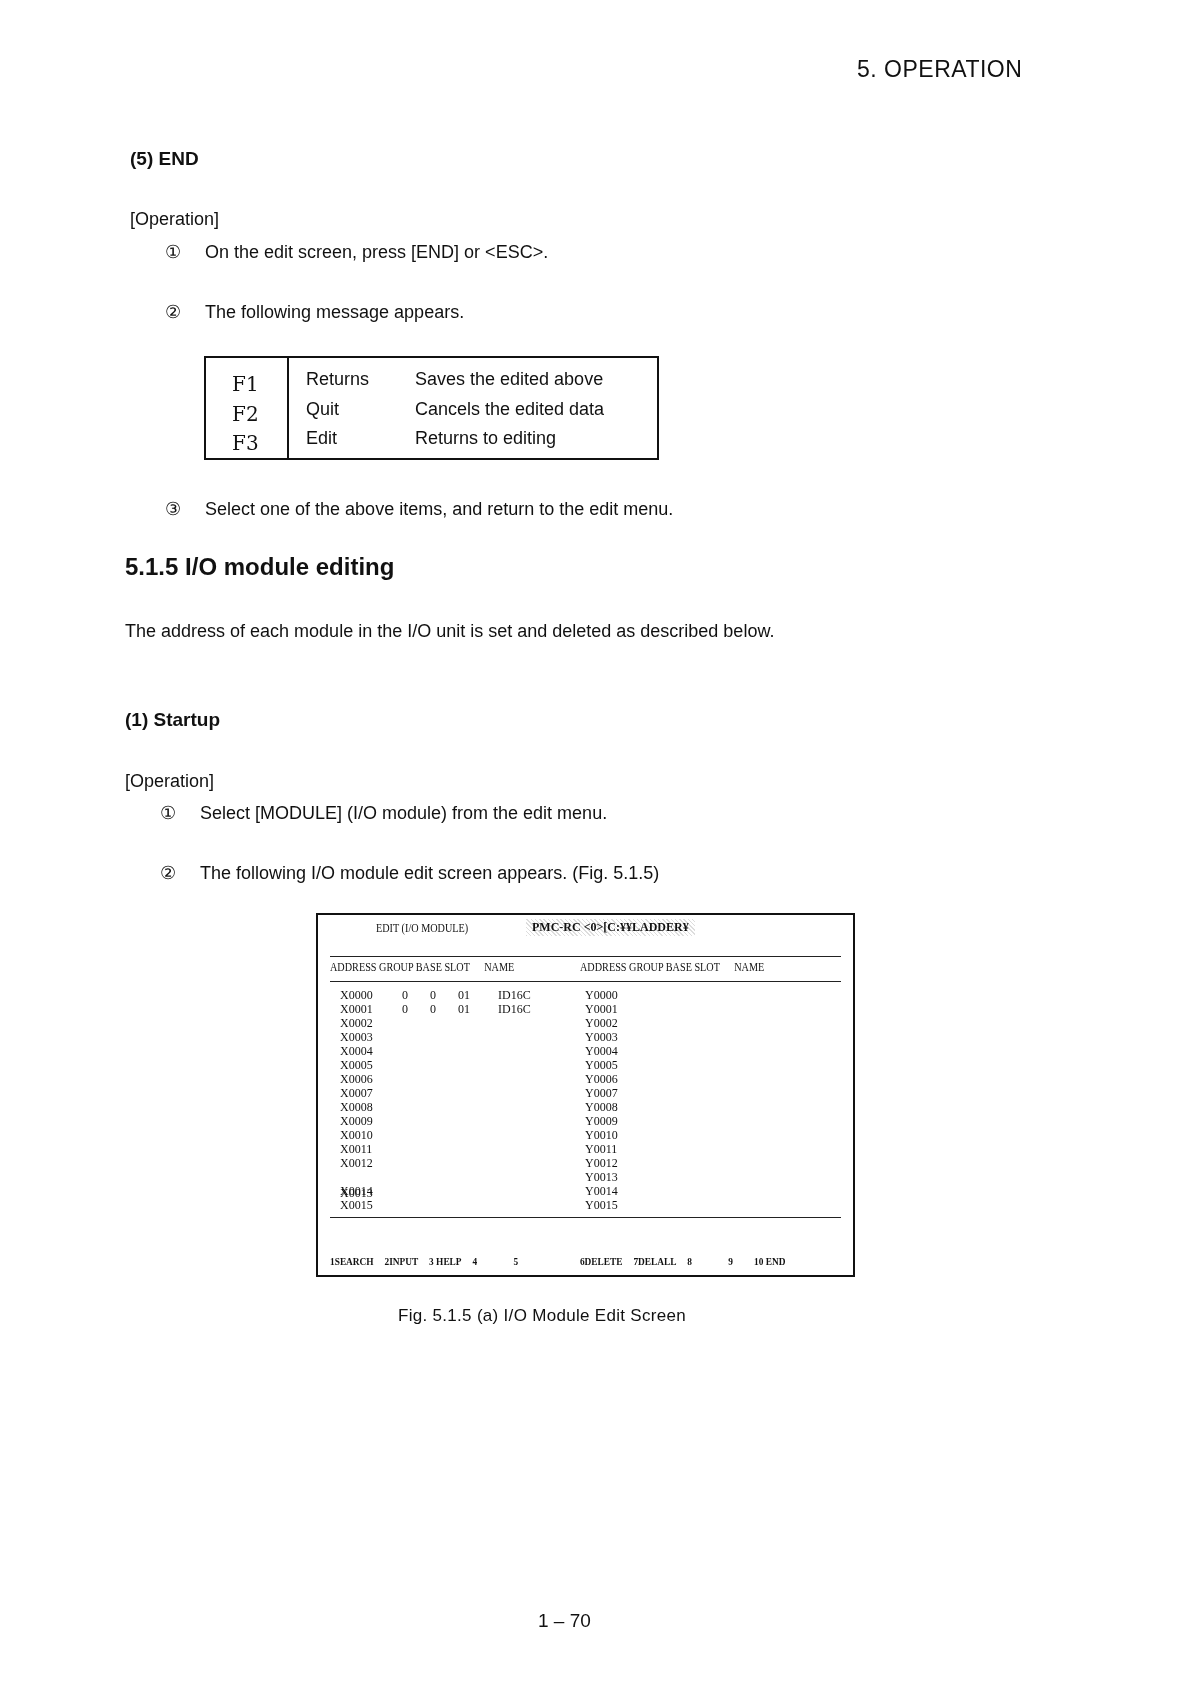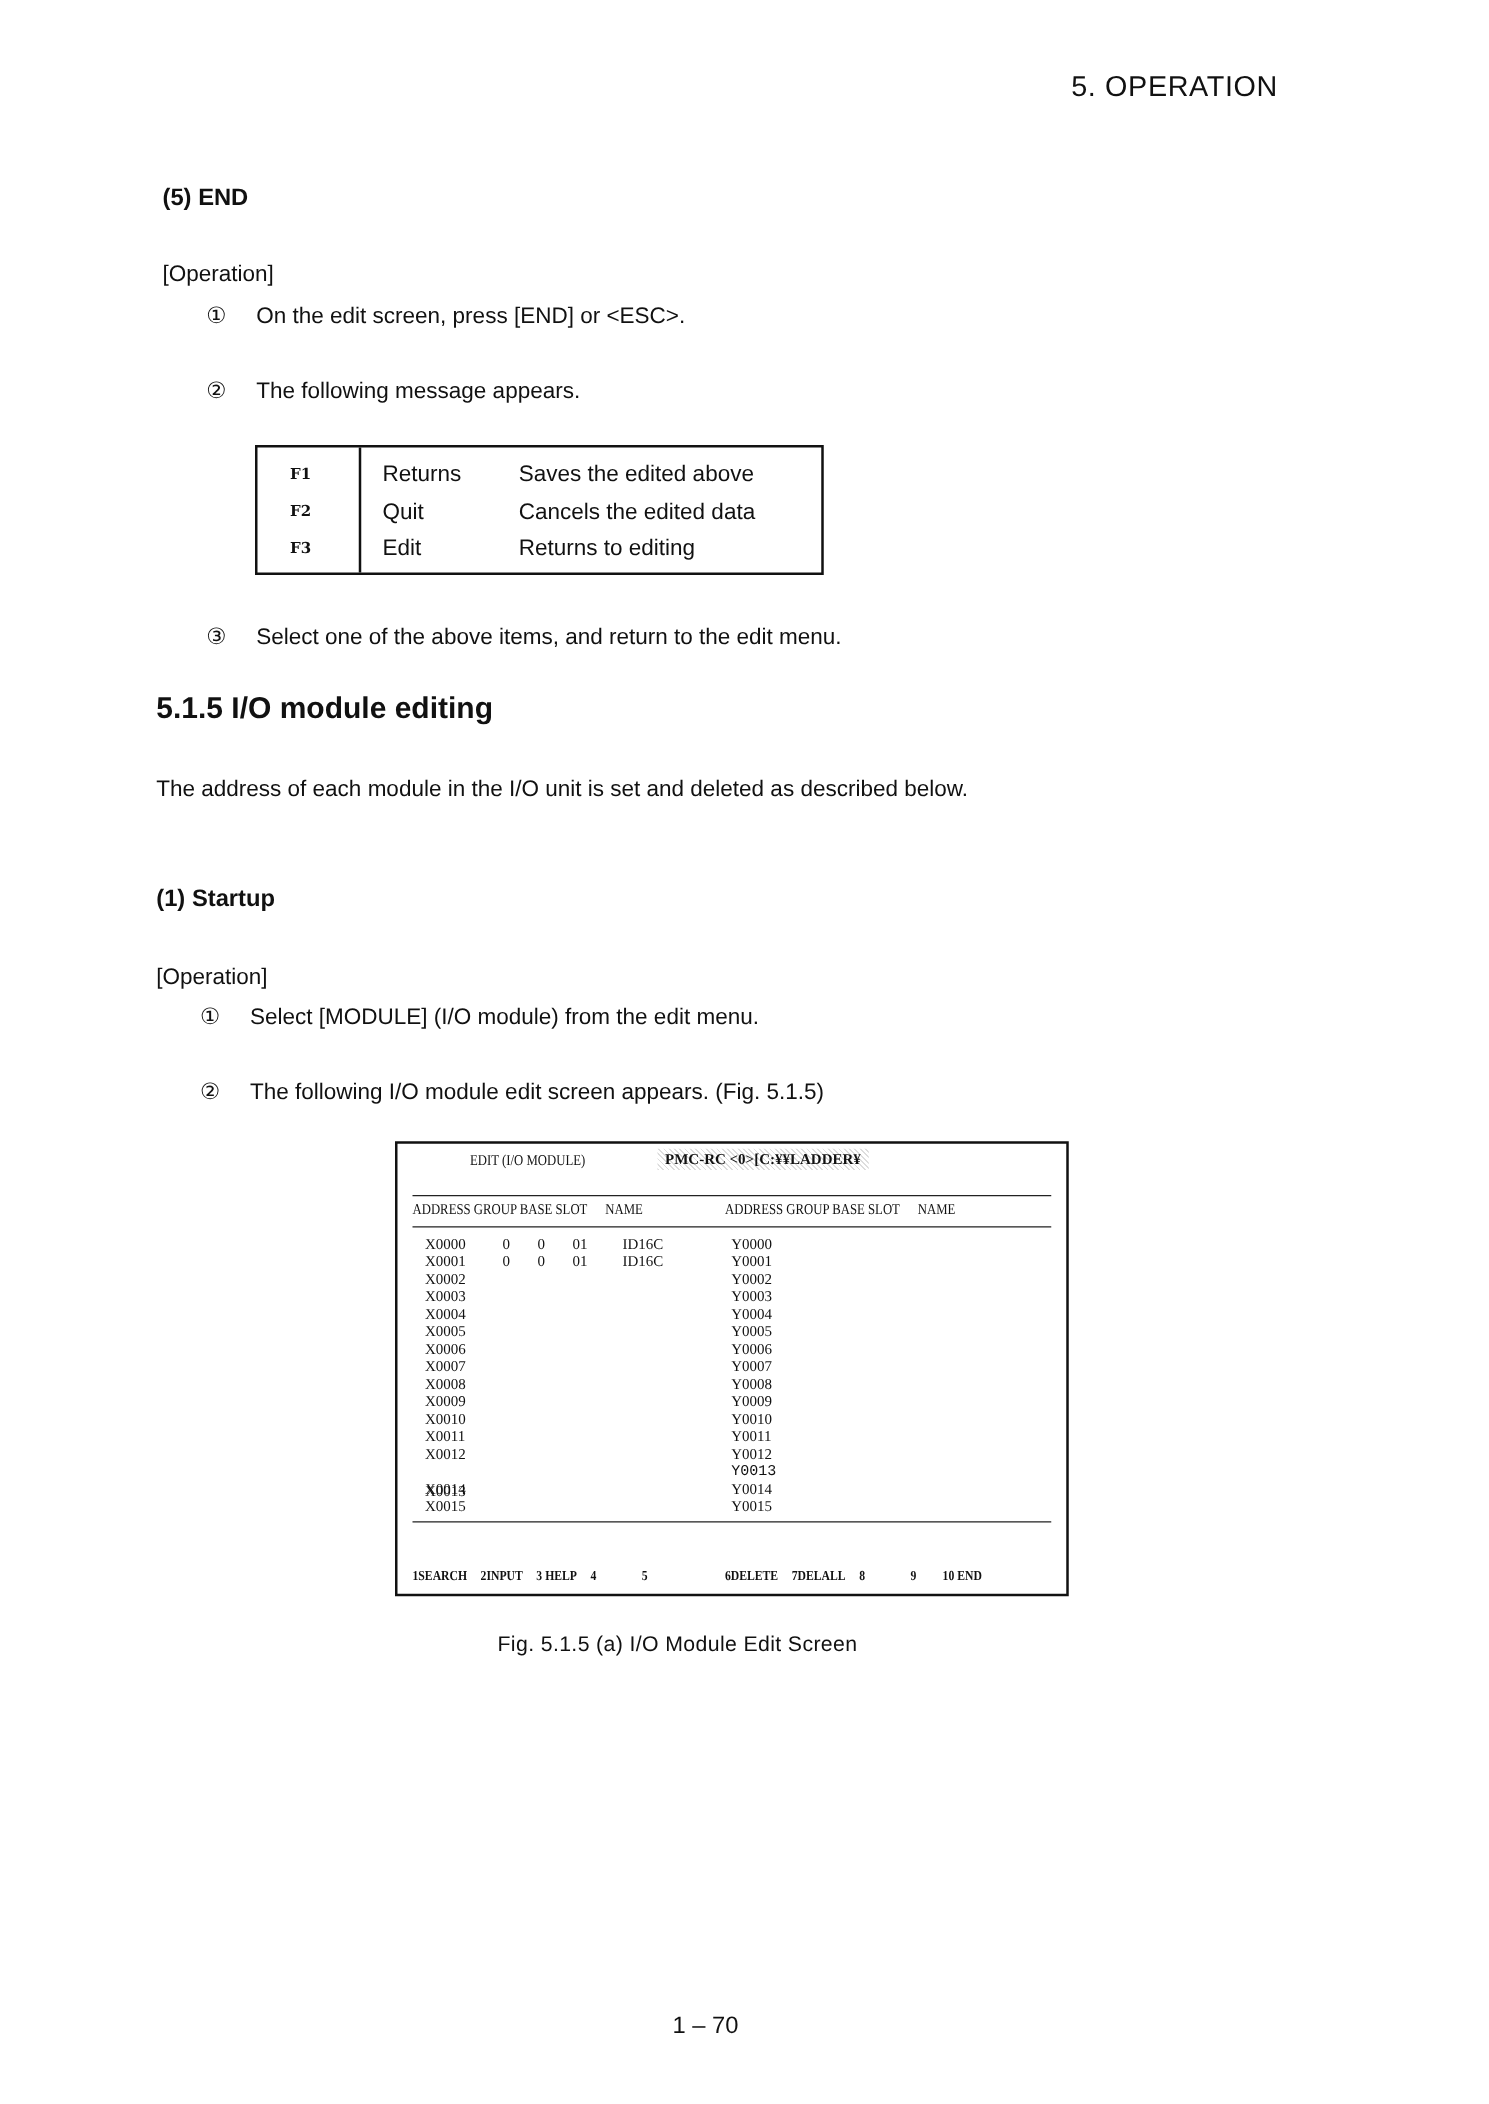--- a/index.html
+++ b/index.html
@@ -10,21 +10,21 @@
   .h-sub { font-size: 19px; font-weight: bold; }
   .body { font-size: 18px; }
   .step-num { display: inline-block; width: 40px; }
   .h-sec { font-size: 24px; font-weight: bold; }
 
   
   .fk-table { left: 204px; top: 356px; width: 455px; height: 104px;
               border: 2px solid #111; box-sizing: border-box; }
   .fk-divider { position: absolute; left: 81px; top: 0; bottom: 0; border-left: 2px solid #111; }
   .fk-row { position: absolute; left: 0; right: 0; height: 30px; font-size: 18px; }
-  .fk-key { position: absolute; left: 26px; font-family: "DejaVu Serif", serif; font-weight: bold; font-size: 12px; top: 3px; }
+  .fk-key { position: absolute; left: 26px; font-family: "DejaVu Serif", serif; font-weight: normal; font-size: 20px; top: 3px; }
   .fk-name { position: absolute; left: 100px; }
   .fk-desc { position: absolute; left: 209px; }
 
   
   .screen { left: 316px; top: 913px; width: 539px; height: 364px;
             border: 2px solid #111; box-sizing: border-box;
             font-family: "Liberation Serif", serif; font-size: 12px; color: #111; }
   .scr-abs { position: absolute; white-space: nowrap; }
   .scr-title { left: 58px; top: 6px; transform: scaleX(0.85); transform-origin: left; }
   .scr-status { left: 208px; top: 4px; padding: 1px 6px; font-weight: bold;
@@ -213,21 +213,21 @@
         <span style="left: 140px;"></span>
         <span style="left: 180px;"></span>
         <span style="left: 267px;">Y0012</span>
       </div>
       <div class="scr-row">
         <span style="left: 22px; margin-top: 16px;">X0013</span>
         <span style="left: 84px;"></span>
         <span style="left: 112px;"></span>
         <span style="left: 140px;"></span>
         <span style="left: 180px;"></span>
-        <span style="left: 267px; font-family: Liberation Mono, monospace;">Y0013</span>
+        <span style="left: 267px;">Y0013</span>
       </div>
       <div class="scr-row">
         <span style="left: 22px;">X0014</span>
         <span style="left: 84px;"></span>
         <span style="left: 112px;"></span>
         <span style="left: 140px;"></span>
         <span style="left: 180px;"></span>
         <span style="left: 267px;">Y0014</span>
       </div>
       <div class="scr-row">

